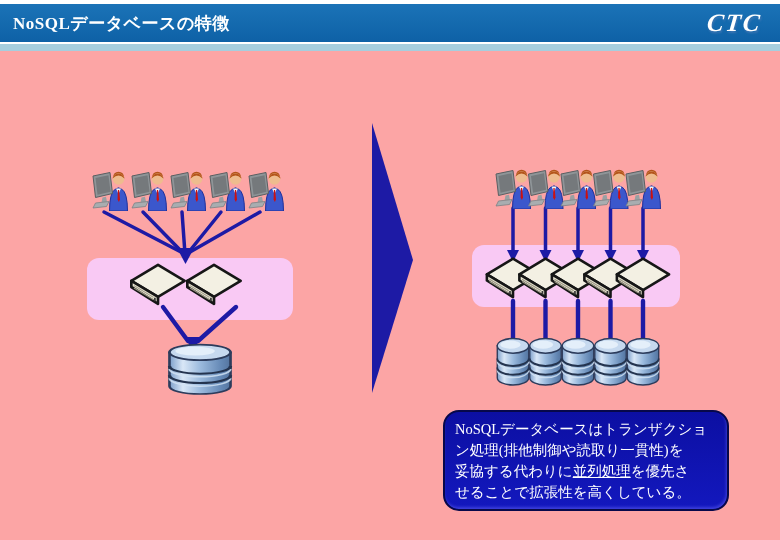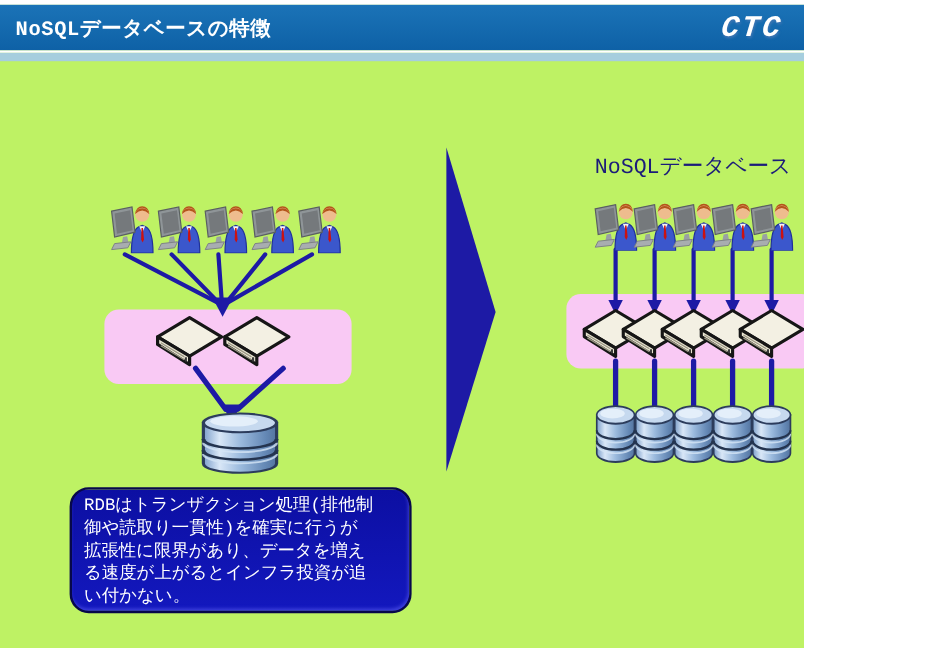--- a/index.html
+++ b/index.html
@@ -1,17 +1,17 @@
 <!DOCTYPE html>
 <html style="--header-blue: #0e61a6; --header-blue-light: #1b73b7; --accent-strip: #a6cede; --title-navy: #1b1b7a; --arrow-navy: #1d1aa5; --pink-box: #f9c9f4; --caption-border: #07084a; --caption-text: #ffffff;"><head>
 <meta charset="utf-8">
 <style>
   html,body{margin:0;padding:0;background:#fff;}
-  .slide{position:relative;width:670px;height:540px;background:#bef264;overflow:hidden;
-         font-family:Liberation Mono, monospace;}
+  .slide{position:relative;width:780px;height:540px;background:#fca5a5;overflow:hidden;
+         font-family:Liberation Serif, serif;}
   .top-white{height:4px;background:#ffffff;}
   .topbar{height:38px;background:linear-gradient(180deg,var(--header-blue-light),var(--header-blue));
           display:flex;align-items:center;justify-content:space-between;
           padding:0 10px 0 13px;border-bottom:2px solid #ffffff;}
   .topbar h1{color:#fff;font-size:17px;font-weight:bold;margin:0;letter-spacing:.5px;}
   .logo{color:#fff;font-style:italic;font-weight:bold;font-size:25px;letter-spacing:2px;
         transform:skewX(-6deg);padding-right:8px;
         text-shadow:1px 2px 2px rgba(70,120,180,.85);}
   .accent{height:7px;background:var(--accent-strip);}
   .diagram-title{position:absolute;color:var(--title-navy);font-size:18px;text-align:center;}
@@ -36,21 +36,20 @@
 <body>
 
 <div class="slide">
   <div class="top-white"></div>
   <header class="topbar">
     <h1>NoSQLデータベースの特徴</h1>
     <div class="logo">CTC</div>
   </header>
   <div class="accent"></div>
 
-  <div class="diagram-title" id="nosql-title">NoSQLデータベース</div>
 
   <svg class="diagram" width="780" height="540" viewBox="0 0 780 540">
     <defs>
       <linearGradient id="dbg" x1="0" y1="0" x2="1" y2="0">
         <stop offset="0" stop-color="#7d9fca"></stop>
         <stop offset="0.22" stop-color="#d9e7f7"></stop>
         <stop offset="0.5" stop-color="#9cbbde"></stop>
         <stop offset="0.85" stop-color="#6488b5"></stop>
         <stop offset="1" stop-color="#54749f"></stop>
       </linearGradient>
@@ -160,19 +159,18 @@
       <g>
         <use href="#icon-user" x="493" y="167" width="40" height="42"></use>
         <use href="#icon-user" x="525.5" y="167" width="40" height="42"></use>
         <use href="#icon-user" x="558" y="167" width="40" height="42"></use>
         <use href="#icon-user" x="590.5" y="167" width="40" height="42"></use>
         <use href="#icon-user" x="623" y="167" width="40" height="42"></use>
       </g>
     </g>
   </svg>
 
-  <div class="caption" id="rdb-caption"><span>RDBはトランザクション処理(排他制
-御や読取り一貫性)を確実に行うが
-拡張性に限界があり、データを増え
-る速度が上がるとインフラ投資が追
-い付かない。</span></div>
 
+  <div class="caption" id="nosql-caption"><span>NoSQLデータベースはトランザクショ
+ン処理(排他制御や読取り一貫性)を
+妥協する代わりに</span><span class="u">並列処理</span><span>を優先さ
+せることで拡張性を高くしている。</span></div>
 </div>
 
 </body></html>

